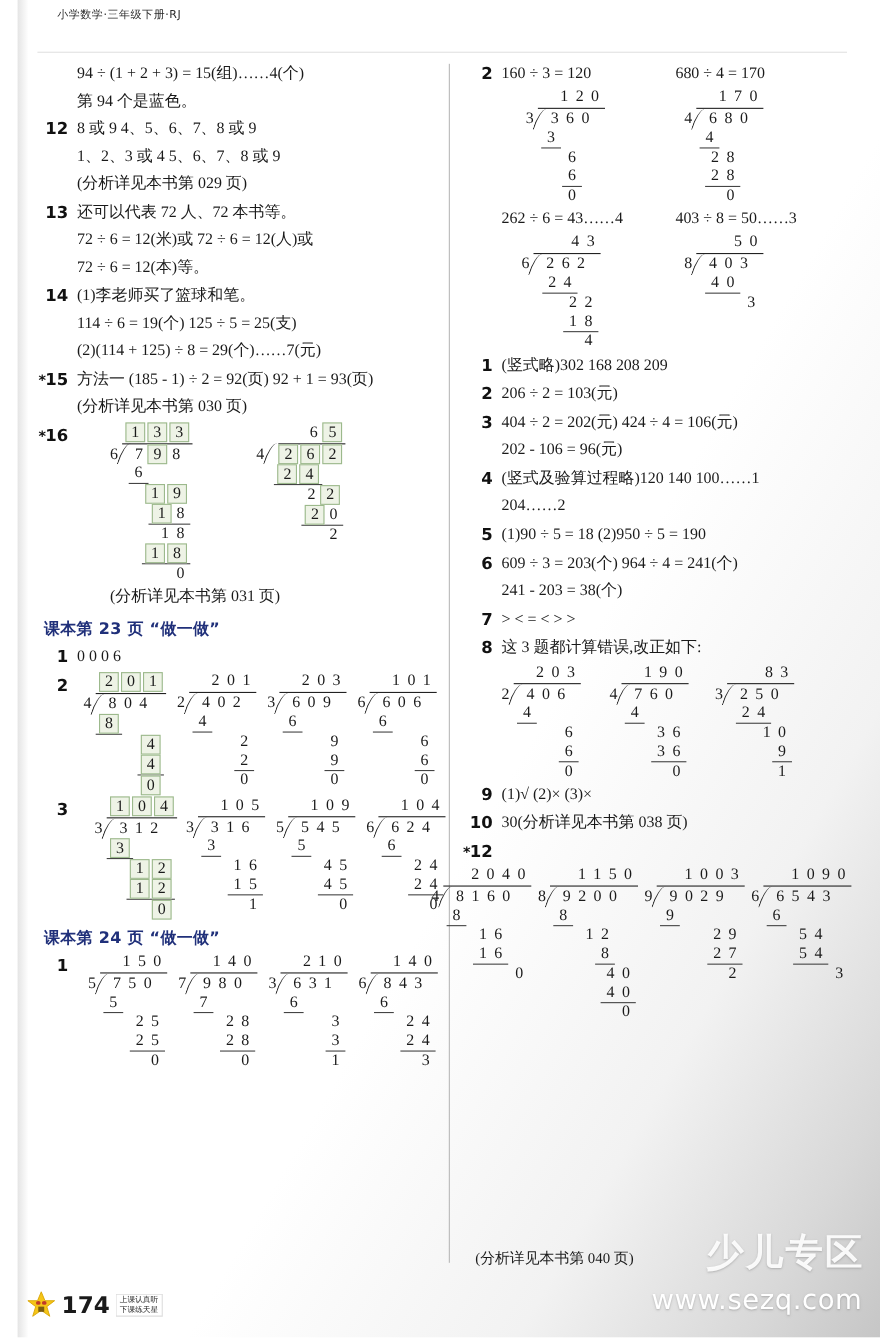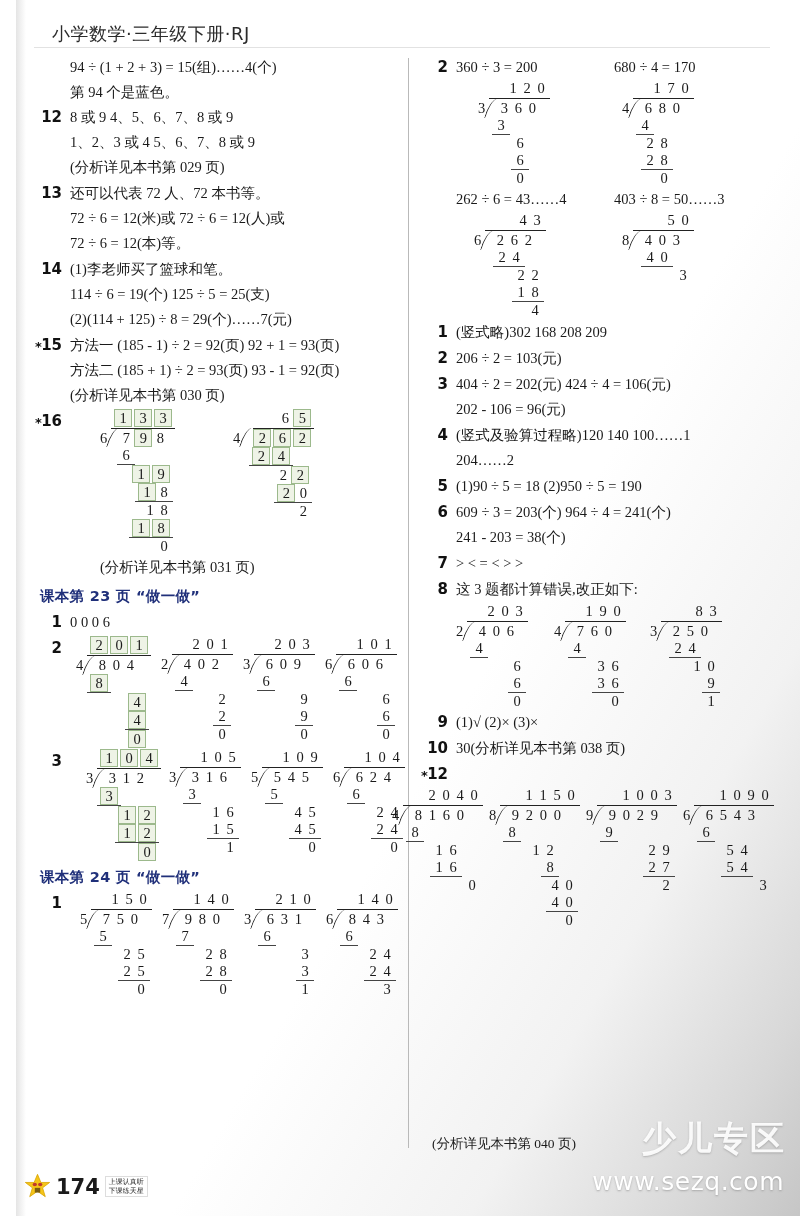--- a/index.html
+++ b/index.html
@@ -17,23 +17,23 @@
   }
 
   
   .spine{
     position:absolute;left:16px;top:0;width:10px;height:1216px;
     background:linear-gradient(90deg,#cfcfcf,#ffffff);
     opacity:.55;
   }
 
   .header{
-    position:absolute;left:52px;top:22px;width:700px;height:26px;
+    position:absolute;left:52px;top:6px;width:700px;height:26px;
     font-family:"DejaVu Sans","Liberation Sans",sans-serif;
-    font-size:18px;color:#2b2b2b;letter-spacing:.5px;
+    font-size:10px;color:#2b2b2b;letter-spacing:.5px;
   }
   .header-rule{
     position:absolute;left:34px;top:47px;width:736px;height:1px;background:#e2e2e2;
   }
 
   .col{position:absolute;top:55px;width:352px;}
   .col-left{left:36px;}
   .col-right{left:422px;}
   .vrule{
     position:absolute;left:408px;top:58px;width:1px;height:1090px;
@@ -159,21 +159,20 @@
         <div class="body">
           <div class="line">(1)李老师买了篮球和笔。</div>
           <div class="line">114 ÷ 6 = 19(个)   125 ÷ 5 = 25(支)</div>
           <div class="line">(2)(114 + 125) ÷ 8 = 29(个)……7(元)</div>
         </div>
       </div>
       <div class="item">
         <div class="num star">15</div>
         <div class="body">
           <div class="line">方法一  (185 - 1) ÷ 2 = 92(页)   92 + 1 = 93(页)</div>
-          <div class="line">方法二  (185 + 1) ÷ 2 = 93(页)   93 - 1 = 92(页)</div>
           <div class="line">(分析详见本书第 030 页)</div>
         </div>
       </div>
     </div>
   <div id="left-16">
       <div class="item">
         <div class="num star">16</div>
         <div class="body">
           <div class="divgroup" style="padding-left: 30px;">
             <div class="divwrap" style="margin-right: 58px;">
@@ -371,21 +370,21 @@
       </div>
     </div>
 </div>
 
 <div class="col col-right">
   <div id="right-top">
       <div class="item">
         <div class="num">2</div>
         <div class="body">
           <div class="line" style="display: flex;">
-            <span style="min-width: 158px;">360 ÷ 3 = 200</span>
+            <span style="min-width: 158px;">160 ÷ 3 = 120</span>
             <span>680 ÷ 4 = 170</span>
           </div>
           <div class="divgroup" style="padding-left: 22px;">
             <div class="divwrap" style="margin-right: 72px;">
               <div style="text-align: right; padding-left: 11px;"><span class="quot" style="min-width: 57px;"><span class="d">1</span><span class="d">2</span><span class="d">0</span></span></div>
               <div class="divrow">
                 <span class="dsor">3</span>
                 <span class="bracket"><span class="dend"><span class="d">3</span><span class="d">6</span><span class="d">0</span></span></span>
               </div>
               <div style="text-align: right; padding-left: 11px; padding-right: 40px;"><span style="display: inline-block; padding: 0px 2px; border-bottom: 1.1px solid rgb(68, 68, 68);"><span class="d">3</span></span></div>

